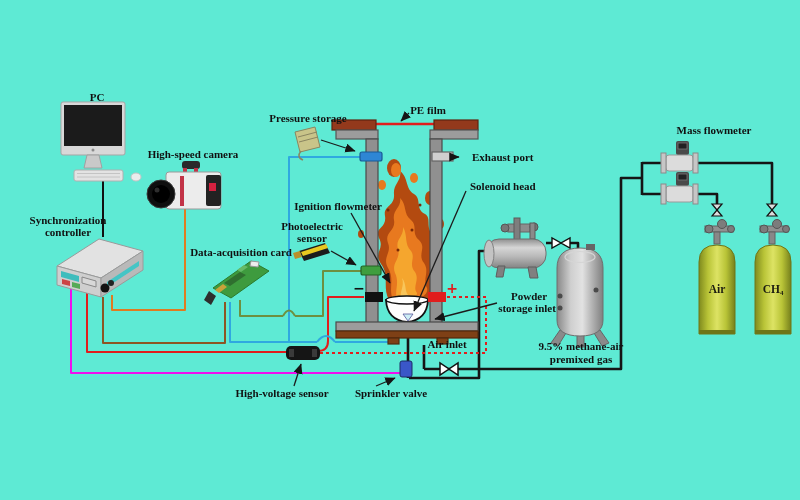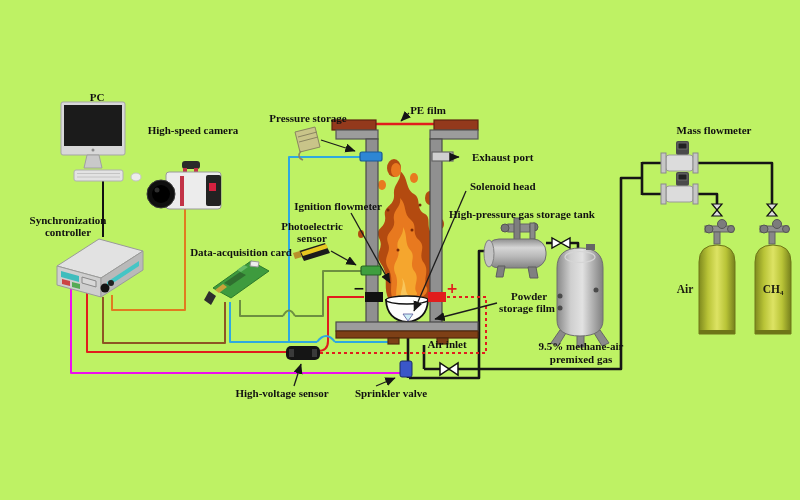--- a/index.html
+++ b/index.html
@@ -1,16 +1,16 @@
 <!DOCTYPE html>
 <html><head>
 <meta charset="utf-8">
 <style>
   html,body{margin:0;padding:0;background:#fff;}
-  #stage{position:relative;width:800px;height:500px;background:#bef264;overflow:hidden;
+  #stage{position:relative;width:800px;height:500px;background:#5eead4;overflow:hidden;
          font-family:"Liberation Serif",serif;}
   #stage svg{position:absolute;left:0;top:0;}
   .lbl{position:absolute;font:700 11px "Liberation Serif",serif;color:#111;
        white-space:nowrap;transform:translate(-50%,-50%);line-height:1.1;}
   .lbl-left{transform:translateY(-50%);margin-left:10px;}
   .sign{font:700 14px "DejaVu Sans",sans-serif;}
   .plus{color:#e11d1d;}
   .cyl-lbl{font-size:11.5px;color:#1d1d10;}
 </style>
 </head>
@@ -275,36 +275,35 @@
     <path d="M331,251 L356,265" marker-end="url(#ah)"></path>
     <path d="M497,303 L435,319" marker-end="url(#ah)"></path>
     <path d="M294,386 L301,364" marker-end="url(#ah)"></path>
     <path d="M376,386 L395,378" marker-end="url(#ah)"></path>
   </g>
 </svg>
 
   <div class="lbl" style="left:97px;top:97px">PC</div>
   <div class="lbl" style="left:68px;top:220px">Synchronization</div>
   <div class="lbl" style="left:68px;top:232px">controller</div>
-  <div class="lbl" style="left:193px;top:130px">High-speed camera</div>
+  <div class="lbl" style="left:193px;top:154px">High-speed camera</div>
   <div class="lbl" style="left:241px;top:252px">Data-acquisition card</div>
   <div class="lbl" style="left:308px;top:118px">Pressure storage</div>
   <div class="lbl" style="left:428px;top:110px">PE film</div>
   <div class="lbl lbl-left" style="left:462px;top:157px">Exhaust port</div>
   <div class="lbl lbl-left" style="left:460px;top:186px">Solenoid head</div>
   <div class="lbl" style="left:338px;top:206px">Ignition flowmeter</div>
   <div class="lbl" style="left:312px;top:226px">Photoelectric</div>
   <div class="lbl" style="left:312px;top:238px">sensor</div>
-  <div class="lbl" style="left:522px;top:214px">High-pressure gas storage tank</div>
   <div class="lbl" style="left:529px;top:296px">Powder</div>
-  <div class="lbl" style="left:527px;top:308px">storage film</div>
+  <div class="lbl" style="left:527px;top:308px">storage inlet</div>
   <div class="lbl" style="left:447px;top:344px">Air inlet</div>
   <div class="lbl" style="left:282px;top:393px">High-voltage sensor</div>
   <div class="lbl" style="left:391px;top:393px">Sprinkler valve</div>
   <div class="lbl" style="left:581px;top:346px">9.5% methane-air</div>
   <div class="lbl" style="left:581px;top:359px">premixed gas</div>
   <div class="lbl" style="left:714px;top:130px">Mass flowmeter</div>
-  <div class="lbl cyl-lbl" style="left:685px;top:289px">Air</div>
+  <div class="lbl cyl-lbl" style="left:717px;top:289px">Air</div>
   <div class="lbl cyl-lbl" style="left:773px;top:289px">CH₄</div>
   <div class="lbl sign" style="left:359px;top:288px">−</div>
   <div class="lbl sign plus" style="left:452px;top:288px">+</div>
 
 </div>
 
 </body></html>

